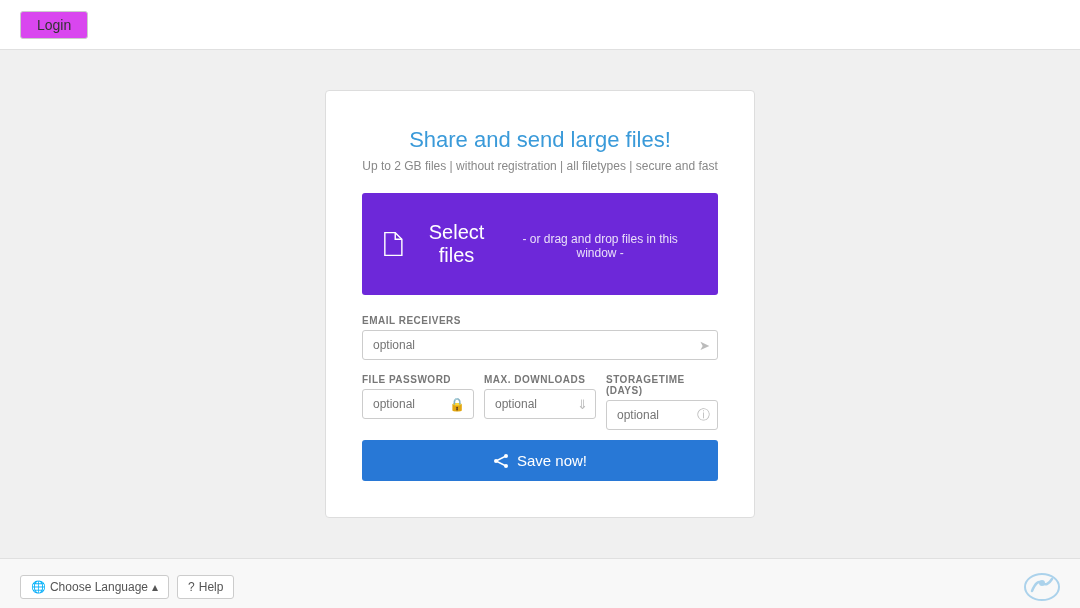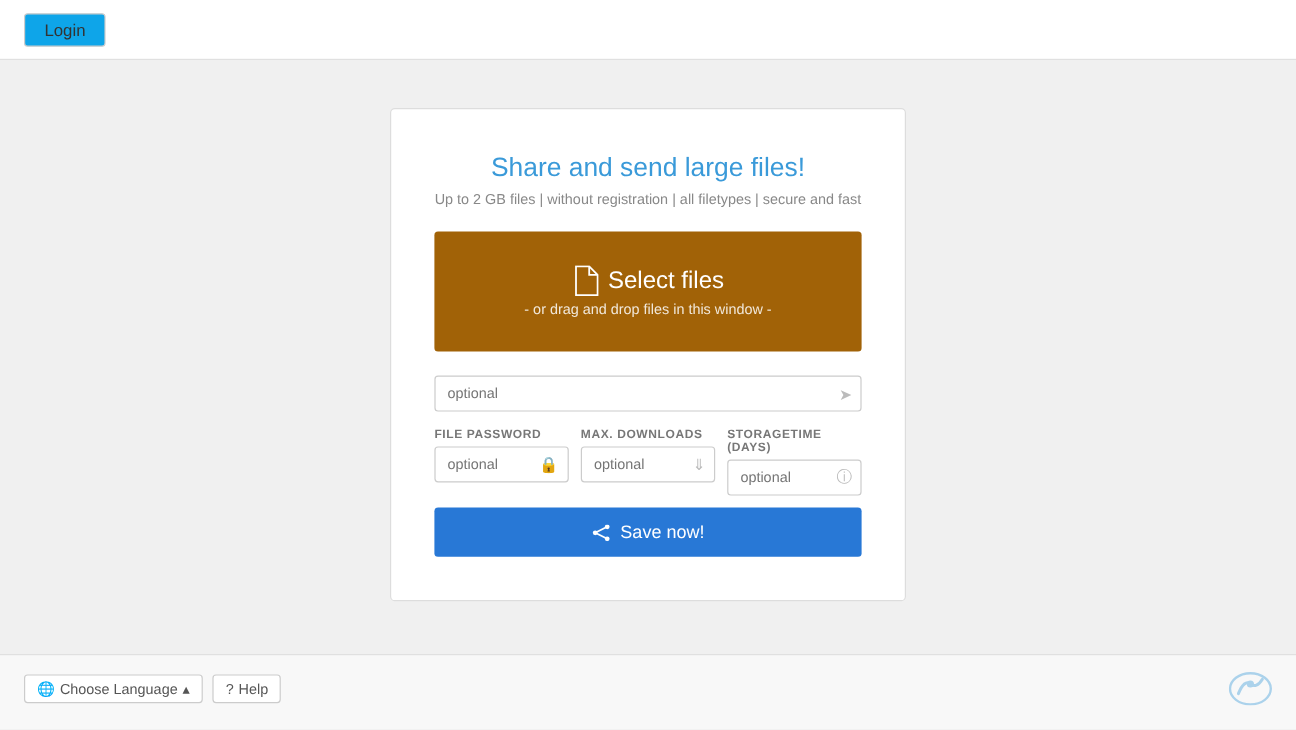--- a/index.html
+++ b/index.html
@@ -45,21 +45,21 @@
     .logo-text span {
       color: #5bc0de;
     }
     .nav-link {
       color: #555;
       text-decoration: none;
       font-size: 14px;
     }
     .login-btn {
       border: 1px solid #ccc;
-      background: #0ea5e9;
+      background: #d946ef;
       padding: 5px 16px;
       font-size: 14px;
       color: #333;
       cursor: pointer;
       border-radius: 3px;
     }
 
     
     .main-content {
       flex: 1;
@@ -84,27 +84,27 @@
       margin-bottom: 6px;
     }
     .card-subtitle {
       font-size: 12px;
       color: #888;
       margin-bottom: 20px;
     }
 
     
     .upload-area {
-      background: #a16207;
+      background: #6d28d9;
       border-radius: 3px;
       padding: 28px 20px;
       cursor: pointer;
       margin-bottom: 20px;
       display: flex;
-      flex-direction: column;
+      flex-direction: row;
       align-items: center;
       justify-content: space-between;
     }
     .upload-label {
       font-size: 20px;
       color: #fff;
       font-weight: 400;
       display: flex;
       align-items: center;
       gap: 8px;
@@ -241,20 +241,21 @@
         <svg width="22" height="26" viewBox="0 0 22 26" fill="none" xmlns="http://www.w3.org/2000/svg">
           <path d="M3 1h11l7 7v17H3V1z" stroke="white" stroke-width="1.5" fill="none"></path>
           <path d="M14 1v7h7" stroke="white" stroke-width="1.5" fill="none"></path>
         </svg>
         <span>Select files</span>
       </div>
       <div class="upload-drag-text">- or drag and drop files in this window -</div>
     </div>
 
     <div class="form-section">
+      <label class="form-label">EMAIL RECEIVERS</label>
       <div class="input-wrapper">
         <input class="form-input" type="text" placeholder="optional" style="">
         <span class="input-icon">➤</span>
       </div>
     </div>
 
     <div class="fields-row">
       <div class="form-section">
         <label class="form-label">FILE PASSWORD</label>
         <div class="input-wrapper">

